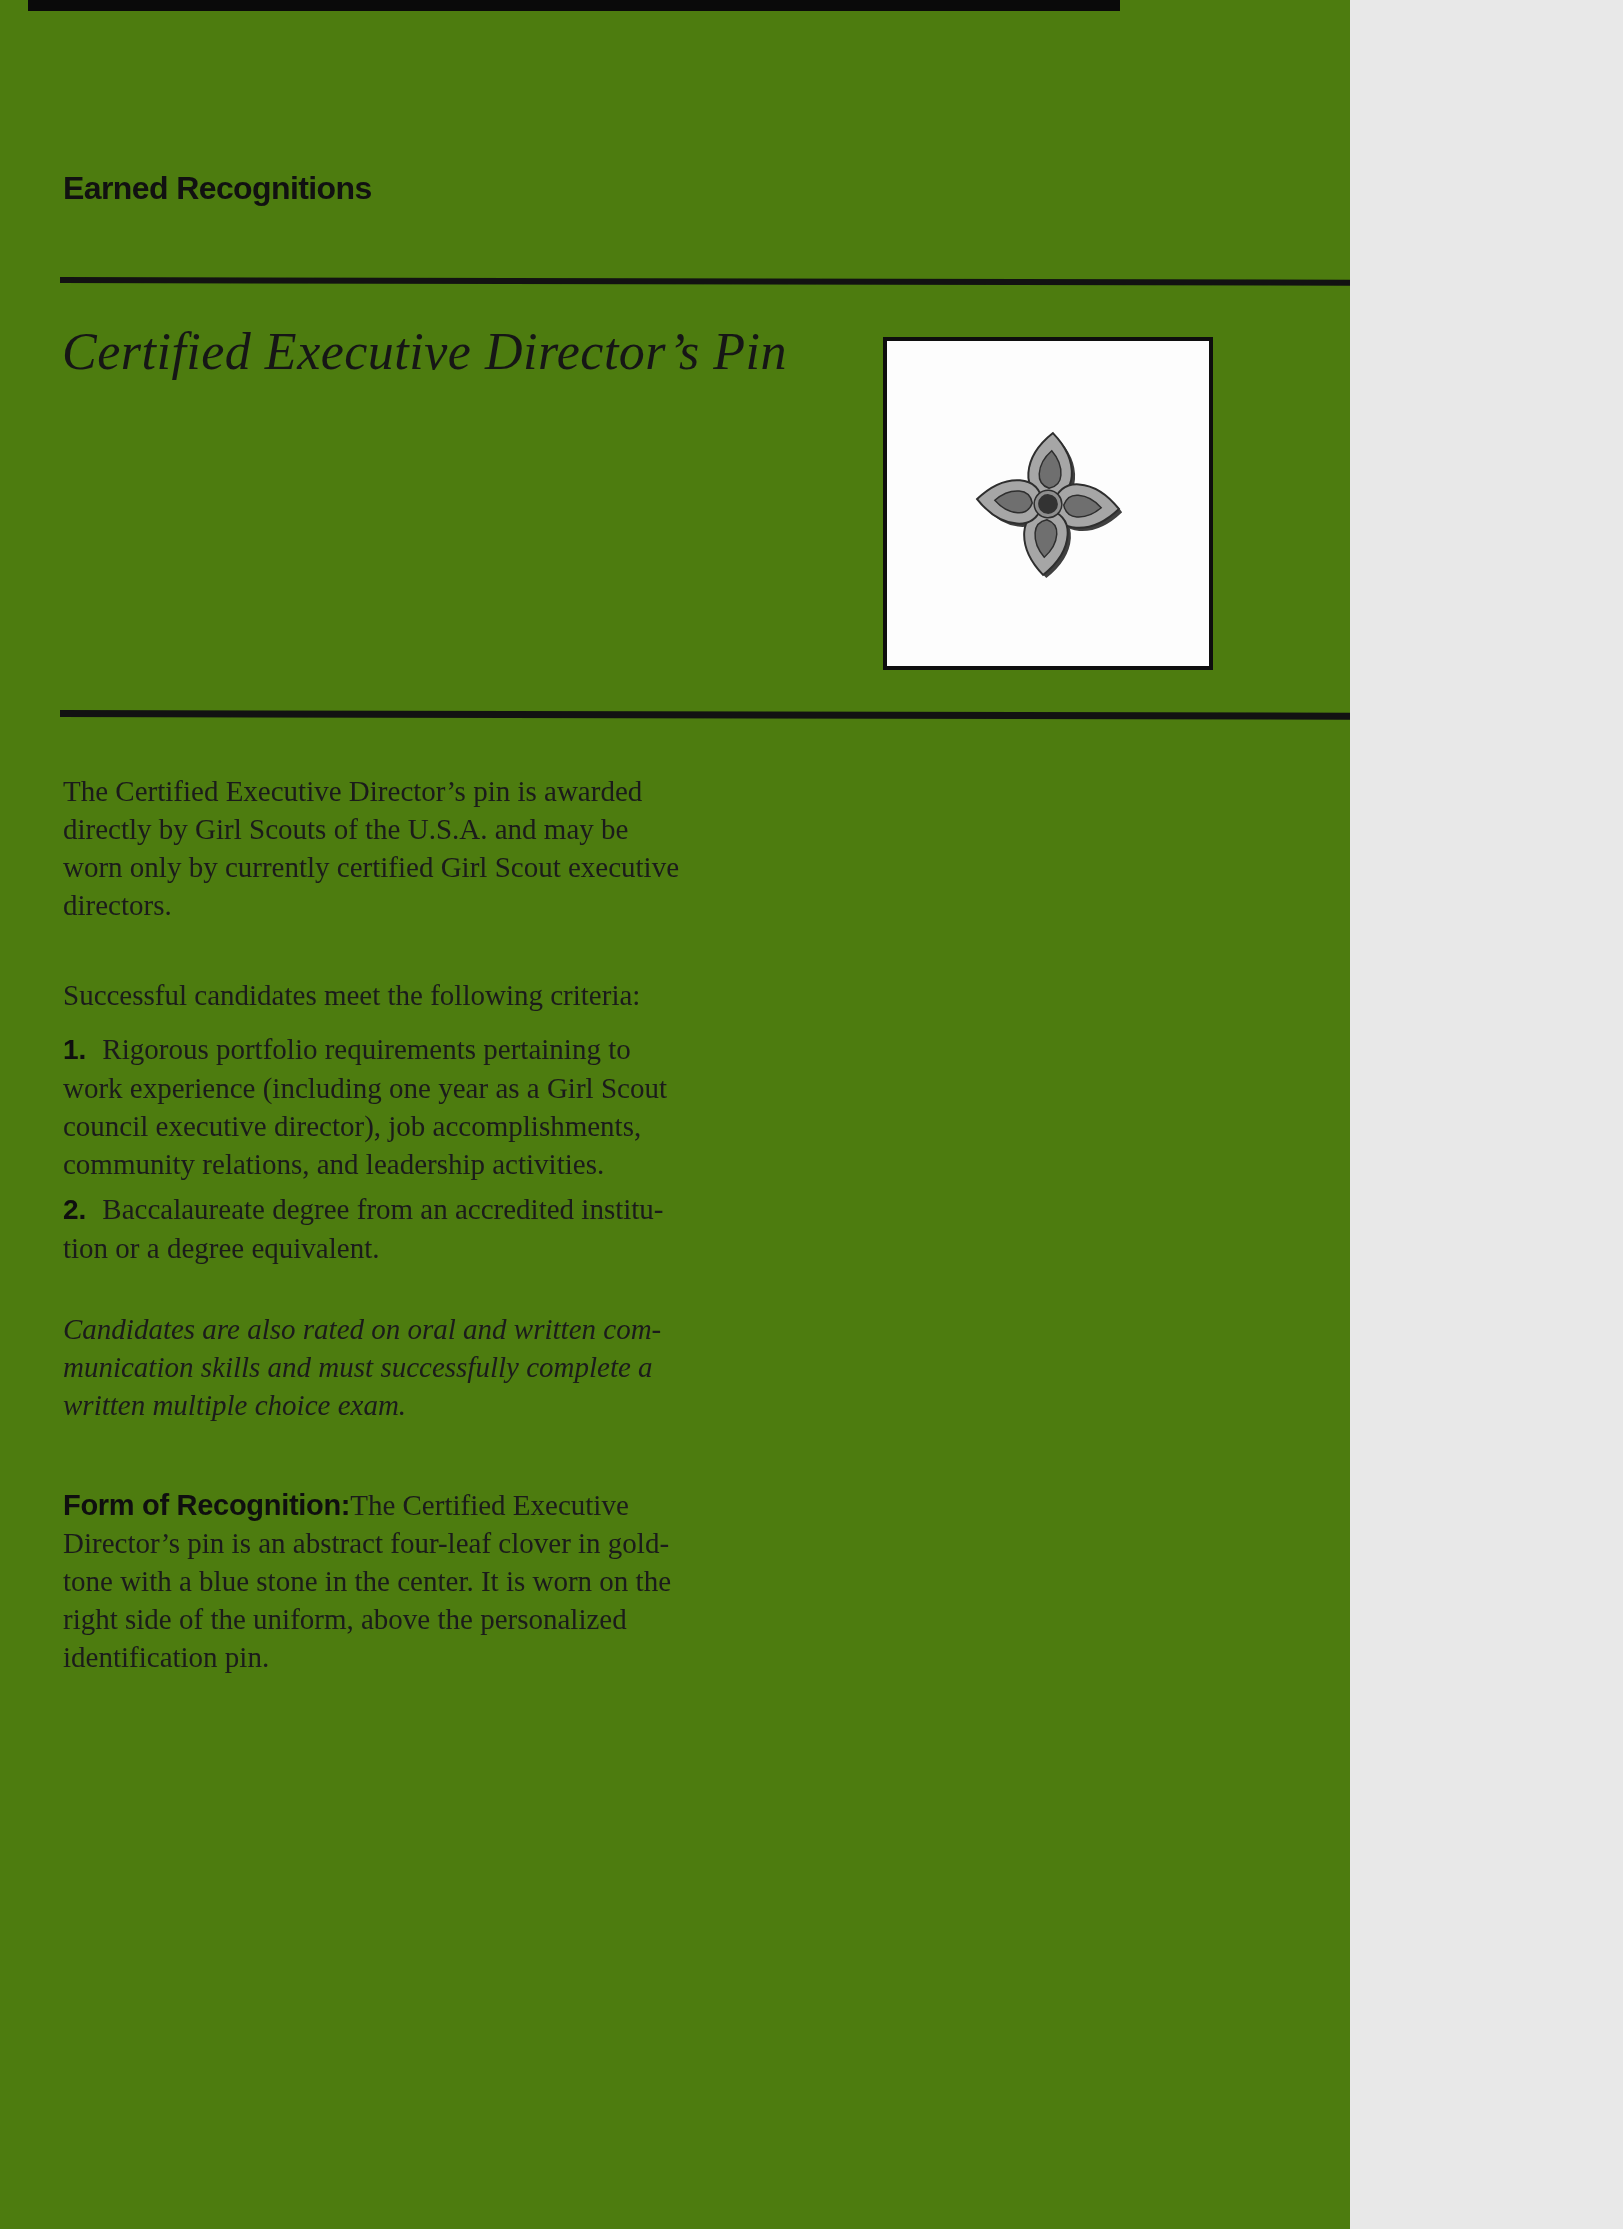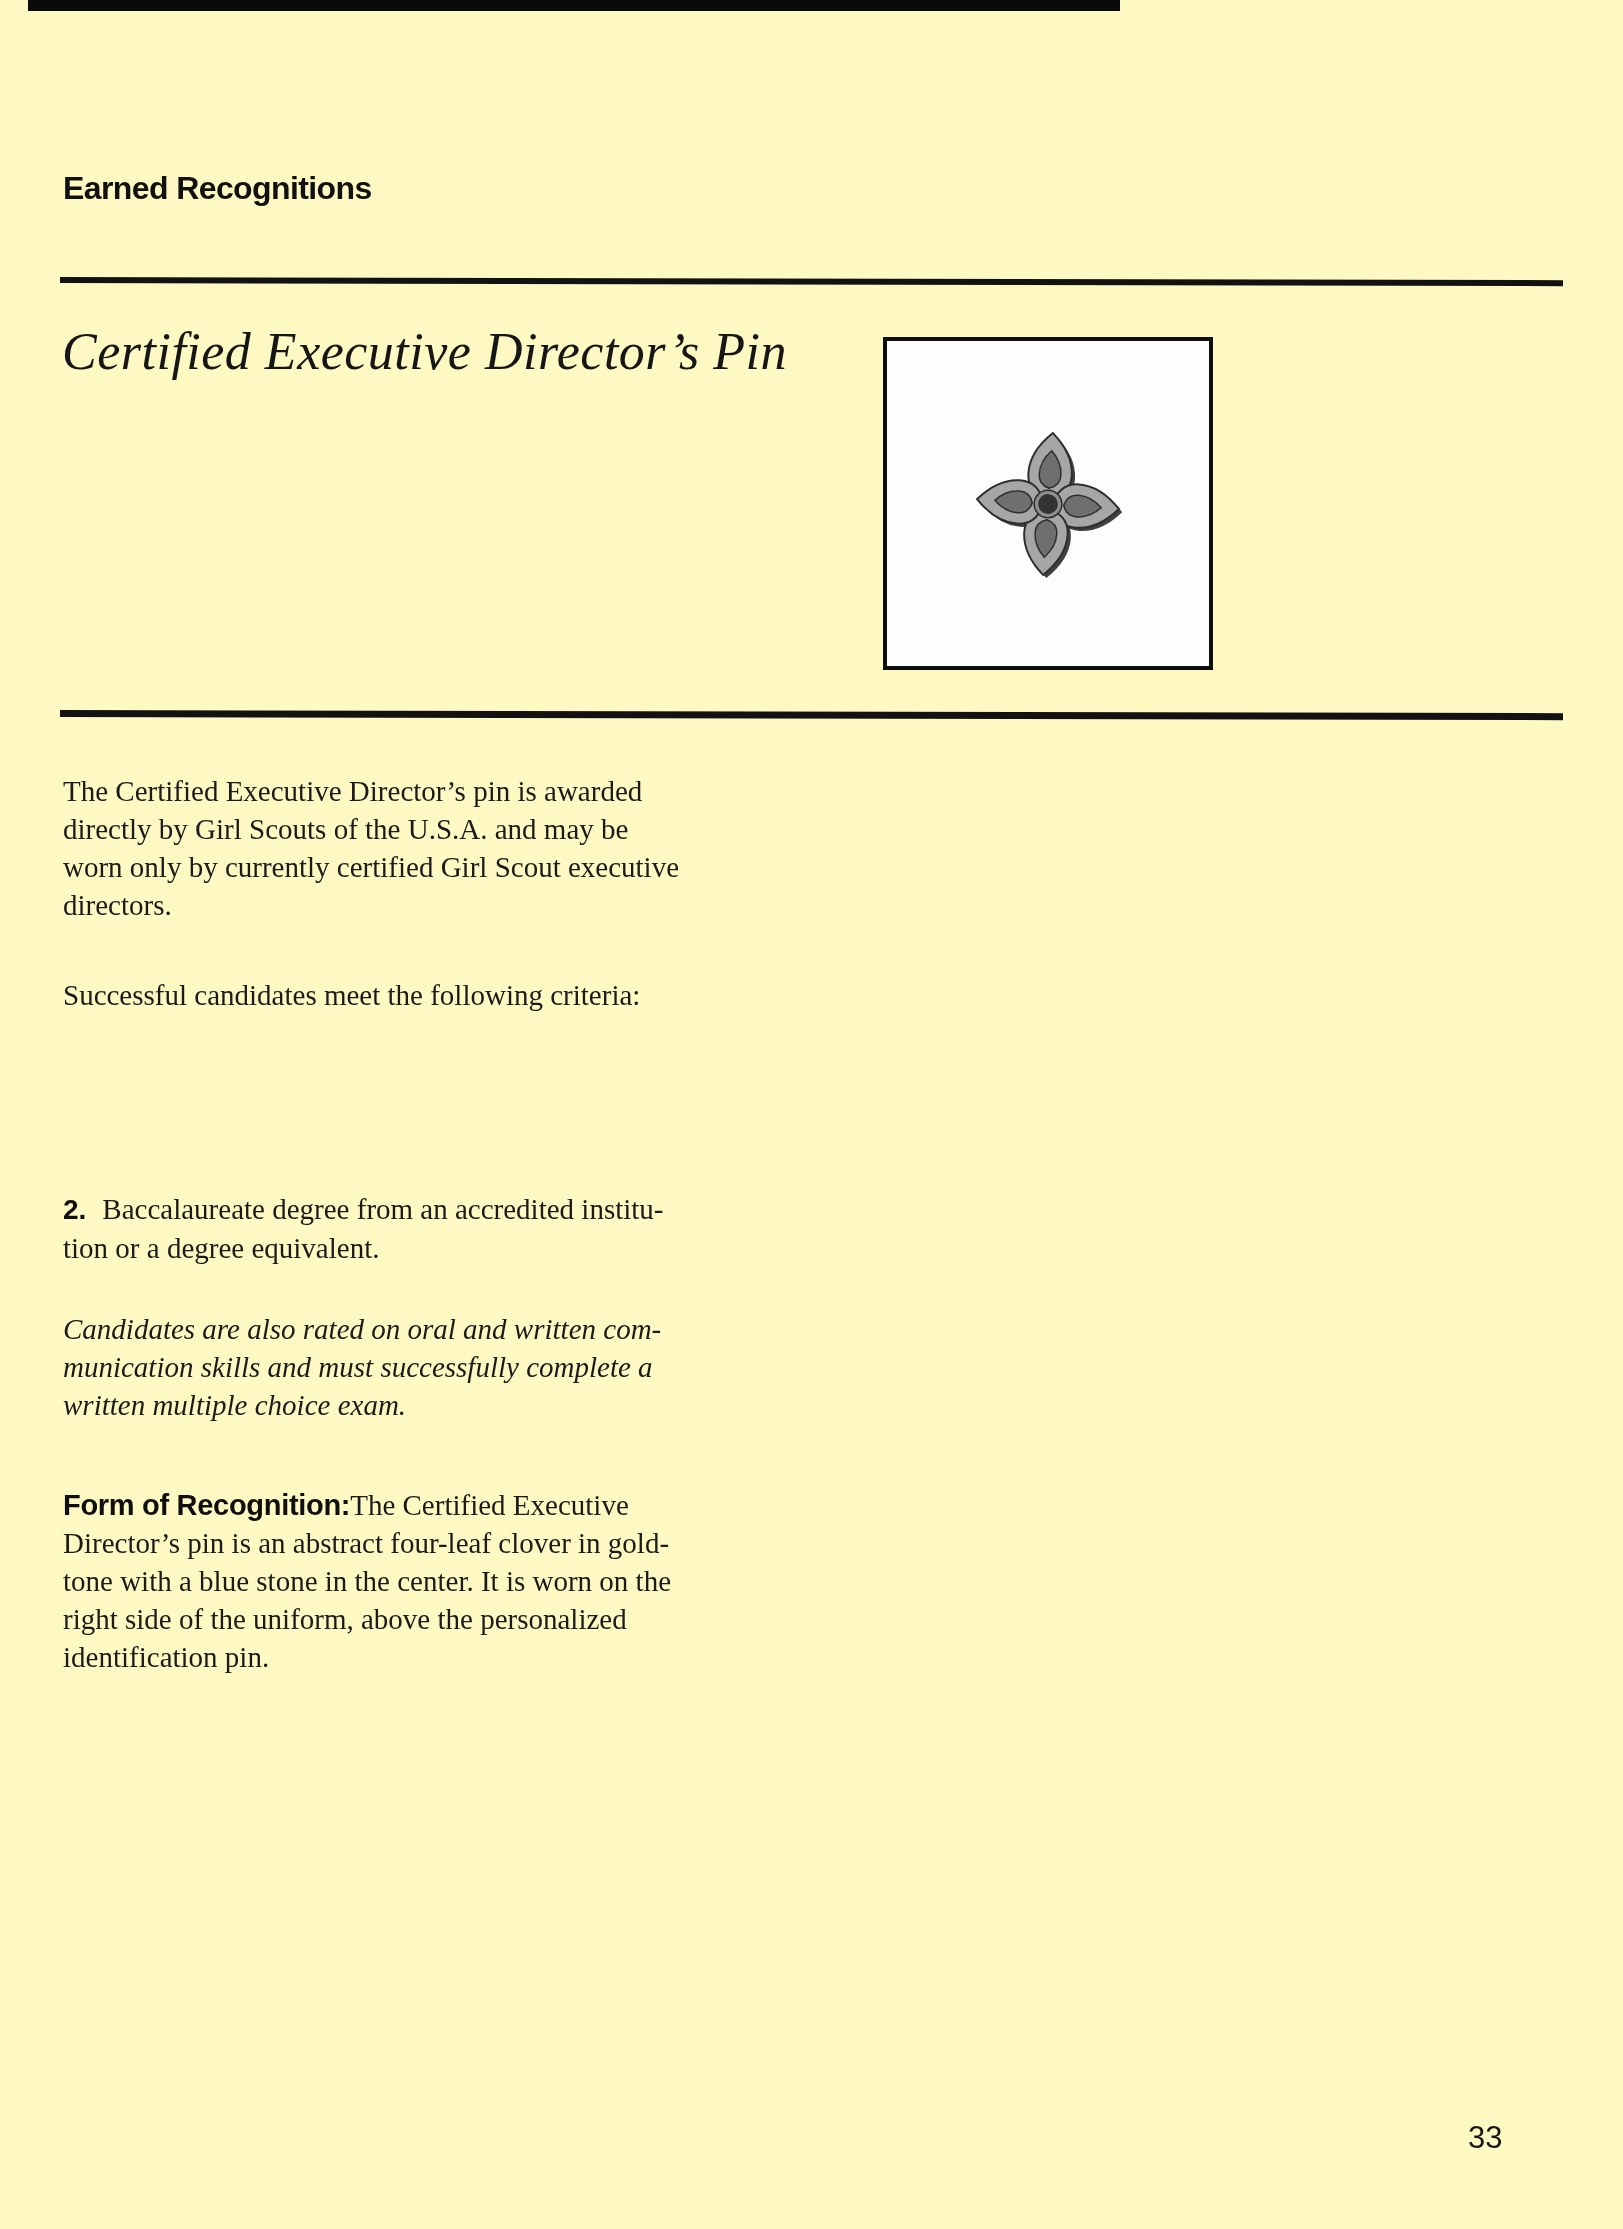--- a/index.html
+++ b/index.html
@@ -1,20 +1,20 @@
 <!DOCTYPE html>
 <html><head>
 <meta charset="utf-8">
 <style>
   html, body { margin: 0; padding: 0; background: #e8e8e8; }
   .page {
     position: relative;
-    width: 1623px;
+    width: 1350px;
     height: 2229px;
-    background: #fef9c3;
+    background: #4d7c0f;
     color: #1b1b1b;
     font-family: "Liberation Serif", serif;
     overflow: hidden;
   }
   .scan-bar {
     position: absolute;
     left: 28px; top: 0;
     width: 1092px; height: 11px;
     background: #0a0a0a;
   }
@@ -145,20 +145,24 @@
 
   <div class="rule rule-2"></div>
 
   <p class="body para1">The Certified Executive Director’s pin is awarded
 directly by Girl Scouts of the U.S.A. and may be
 worn only by currently certified Girl Scout executive
 directors.</p>
 
   <p class="body intro">Successful candidates meet the following criteria:</p>
 
+  <p class="body item1"><span class="num">1.</span><span class="itext">Rigorous portfolio requirements pertaining to
+work experience (including one year as a Girl Scout
+council executive director), job accomplishments,
+community relations, and leadership activities.</span></p>
 
   <p class="body item2"><span class="num">2.</span><span class="itext">Baccalaureate degree from an accredited institu-
 tion or a degree equivalent.</span></p>
 
   <p class="body para2">Candidates are also rated on oral and written com-
 munication skills and must successfully complete a
 written multiple choice exam.</p>
 
   <p class="body form"><span class="flabel">Form of Recognition:</span><span class="itext">The Certified Executive
 Director’s pin is an abstract four-leaf clover in gold-

